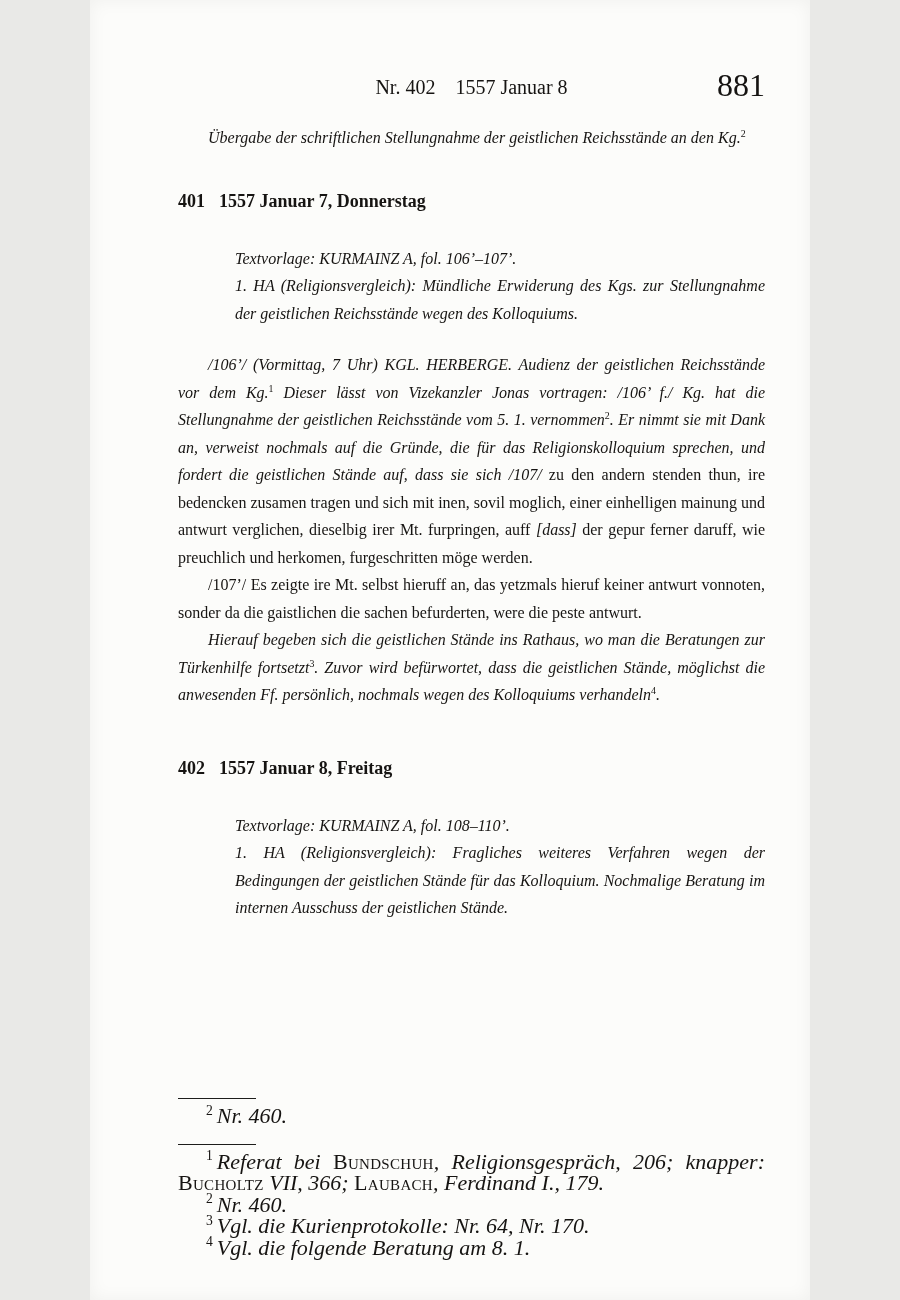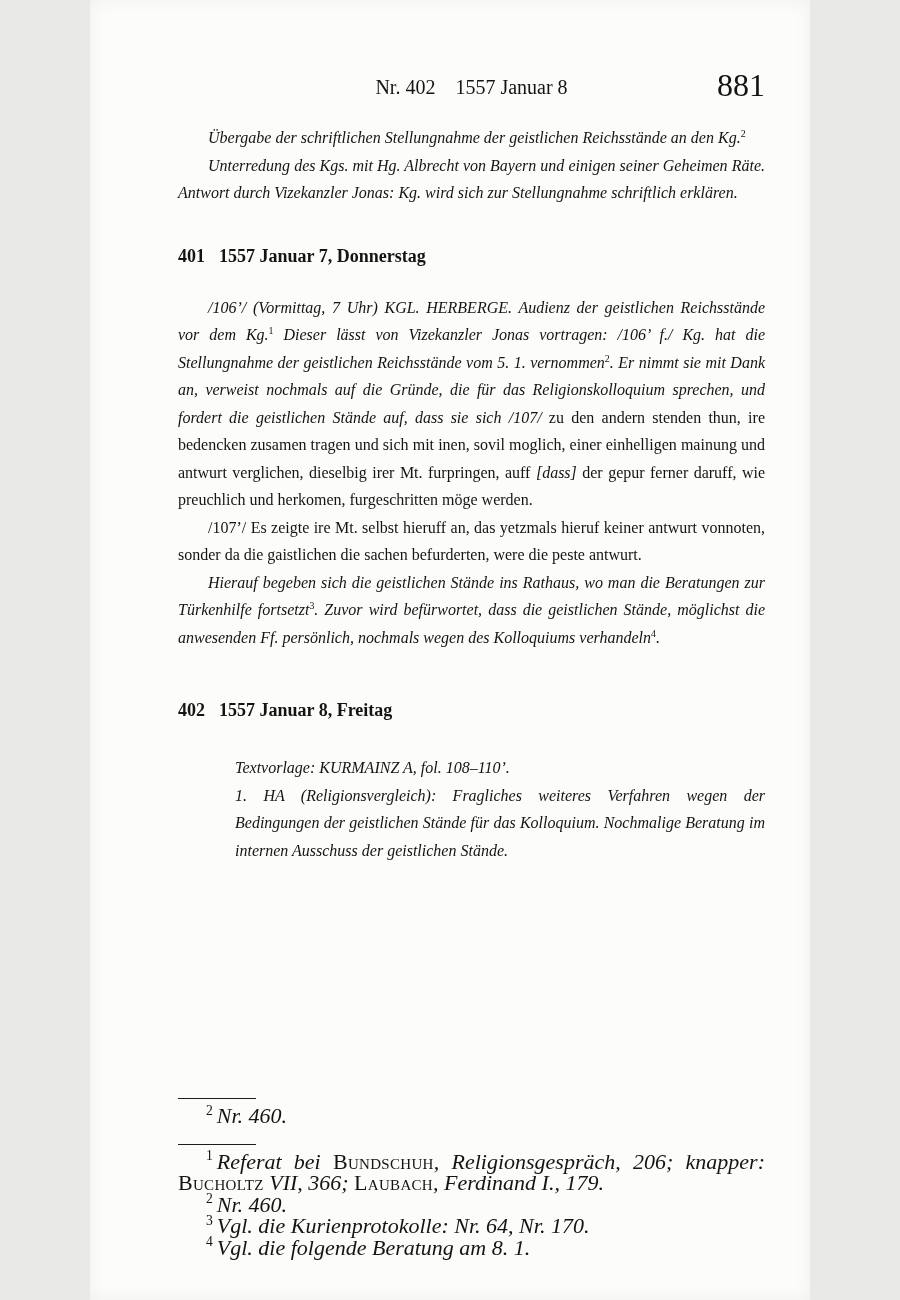--- a/index.html
+++ b/index.html
@@ -92,27 +92,30 @@
 
 <div class="page">
 
   <div class="running-header">
     <span class="rh-center">Nr. 402    1557 Januar 8</span>
     <span class="rh-page">881</span>
   </div>
 
   <p class="it just ind intro1"><span>Übergabe der schriftlichen Stellungnahme der geistlichen Reichsstände an den Kg.</span><sup>2</sup></p>
 
-  <p class="it just ind">Unterredung des Kgs. mit Hg. Albrecht von Bayern und einigen seiner Geheimen Räte. Antwort durch Vizekanzler Jonas: Kg. wird sich zur Stellungnahme schriftlich erklären.</p>
 
   <h2 class="entry-heading">
     <span class="num">401</span>
     <span class="ttl">1557 Januar 7, Donnerstag</span>
   </h2>
 
+  <div class="src-block">
+    <p>Textvorlage: KURMAINZ A, fol. 106’–107’.</p>
+    <p class="just">1. HA (Religionsvergleich): Mündliche Erwiderung des Kgs. zur Stellungnahme der geistlichen Reichsstände wegen des Kolloquiums.</p>
+  </div>
 
   <p class="just ind body-start"><span class="it">/106’/ (Vormittag, 7 Uhr) KGL. HERBERGE. Audienz der geistlichen Reichsstände vor dem Kg.</span><sup>1</sup><span class="it"> Dieser lässt von Vizekanzler Jonas vortragen: /106’ f./ Kg. hat die Stellungnahme der geistlichen Reichsstände vom 5. 1. vernommen</span><sup>2</sup><span class="it">. Er nimmt sie mit Dank an, verweist nochmals auf die Gründe, die für das Religionskolloquium sprechen, und fordert die geistlichen Stände auf, dass sie sich /107/ </span><span>zu den andern stenden thun, ire bedencken zusamen tragen und sich mit inen, sovil moglich, einer einhelligen mainung und antwurt verglichen, dieselbig irer Mt. furpringen, auff </span><span class="it">[dass]</span><span> der gepur ferner daruff, wie preuchlich und herkomen, furgeschritten möge werden.</span></p>
 
   <p class="just ind">/107’/ Es zeigte ire Mt. selbst hieruff an, das yetzmals hieruf keiner antwurt vonnoten, sonder da die gaistlichen die sachen befurderten, were die peste antwurt.</p>
 
   <p class="it just ind"><span>Hierauf begeben sich die geistlichen Stände ins Rathaus, wo man die Beratungen zur Türkenhilfe fortsetzt</span><sup>3</sup><span>. Zuvor wird befürwortet, dass die geistlichen Stände, möglichst die anwesenden Ff. persönlich, nochmals wegen des Kolloquiums verhandeln</span><sup>4</sup><span>.</span></p>
 
   <h2 class="entry-heading second">
     <span class="num">402</span>
     <span class="ttl">1557 Januar 8, Freitag</span>

